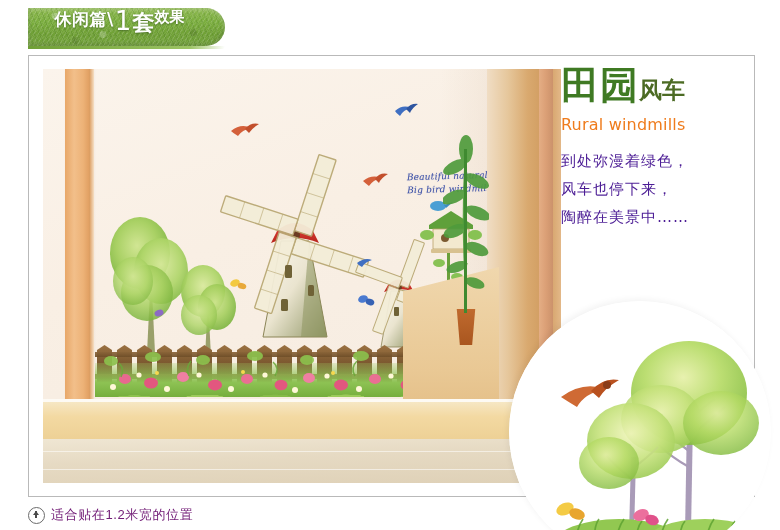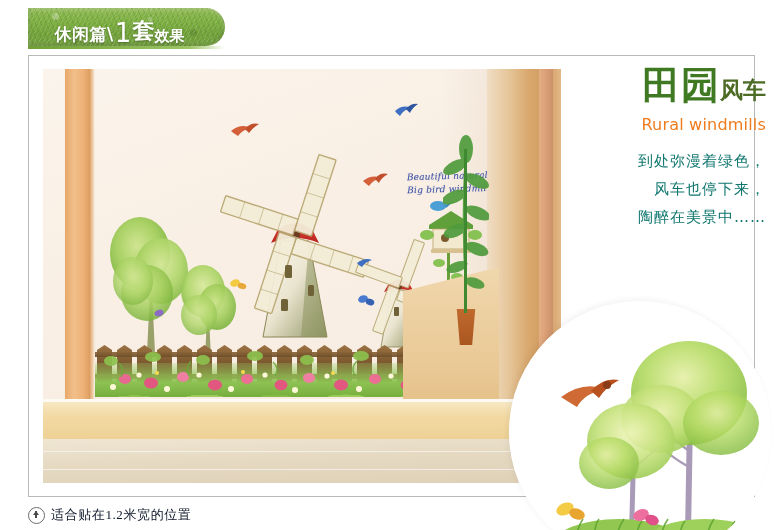--- a/index.html
+++ b/index.html
@@ -35,21 +35,21 @@
       repeating-linear-gradient(-40deg, rgba(255,255,255,.07) 0 1px, rgba(0,0,0,0) 1px 3px);
     pointer-events:none;
   }
   .banner-under{
     position:absolute;left:28px;top:46px;width:197px;height:3px;
     background:linear-gradient(90deg,#6f9f36,#9cc463 82%,#ffffff);
     border-radius:0 0 3px 0;
   }
   .banner-text{
     position:absolute;left:0;top:0;width:183px;height:38px;
-    display:flex;align-items:flex-end;justify-content:center;
+    display:flex;align-items:flex-start;justify-content:center;
     color:#ffffff;white-space:nowrap;
     text-shadow:0 1px 2px rgba(40,70,20,.55);
     font-family:"DejaVu Sans","Liberation Sans",sans-serif;
   }
   .bt-a{font-size:17px;font-weight:bold;letter-spacing:.5px;}
   .bt-num{font-size:26px;font-weight:normal;line-height:1;padding:0 1px;}
   .bt-b{font-size:22px;font-weight:bold;}
   .bt-c{font-size:15px;font-weight:bold;}
 
   
@@ -163,21 +163,21 @@
     color:#3f7a23;font-size:38px;font-weight:bold;line-height:44px;
     letter-spacing:1px;white-space:nowrap;
   }
   .title-cn .small{font-size:23px;color:#4c6b24;letter-spacing:0;}
   .title-en{
     color:#ef7c1d;font-size:16px;line-height:28px;margin-top:-1px;
     letter-spacing:.2px;font-family:"DejaVu Sans","Liberation Sans",sans-serif;
   }
   .poem{margin-top:8px;}
   .poem-line{
-    color:#0f766e;font-size:15px;line-height:28px;letter-spacing:1px;
+    color:#4c1d95;font-size:15px;line-height:28px;letter-spacing:1px;
     font-family:"DejaVu Sans","Liberation Sans",sans-serif;white-space:nowrap;
   }
 
   
   .circle{
     position:absolute;left:510px;top:300px;width:262px;height:262px;
     border-radius:50%;background:#ffffff;overflow:hidden;
     box-shadow:-2px -2px 6px rgba(0,0,0,.05);
   }
   .circle-inner{position:absolute;inset:0;}
@@ -193,22 +193,22 @@
   }
   .arrow-icon::before{
     content:"";position:absolute;left:6.2px;top:3.6px;width:1.6px;height:7px;background:#4a4a4a;
   }
   .arrow-icon::after{
     content:"";position:absolute;left:3.6px;top:3.4px;
     border-left:3.4px solid transparent;border-right:3.4px solid transparent;
     border-bottom:4.2px solid #4a4a4a;
   }
   .footer-text{
-    color:#0f172a;font-size:13px;letter-spacing:.6px;
-    font-family:Liberation Serif, serif;
+    color:#701a75;font-size:13px;letter-spacing:.6px;
+    font-family:Liberation Sans, sans-serif;
   }
 </style>
 </head>
 <body>
 
 <div class="page">
 
   <div class="banner">
     <div class="banner-texture"></div>
     <div class="banner-text">
@@ -461,21 +461,21 @@
         <rect x="21" y="18" width="3" height="164" fill="#3f8a30"></rect>
       </svg>
 
       <div class="wainscot"></div>
       <div class="floor">
         <div class="floor-seam" style="top:12px"></div>
         <div class="floor-seam" style="top:30px"></div>
       </div>
     </div>
 
-    <div class="textcol" style="left:532px;top:7px;text-align:right;">
+    <div class="textcol" style="left:532px;top:7px;">
       <div class="title-cn">
         <span>田园</span><span class="small">风车</span>
       </div>
       <div class="title-en">Rural windmills</div>
       <div class="poem">
         <div class="poem-line">到处弥漫着绿色，</div>
         <div class="poem-line">风车也停下来，</div>
         <div class="poem-line">陶醉在美景中……</div>
       </div>
     </div>

